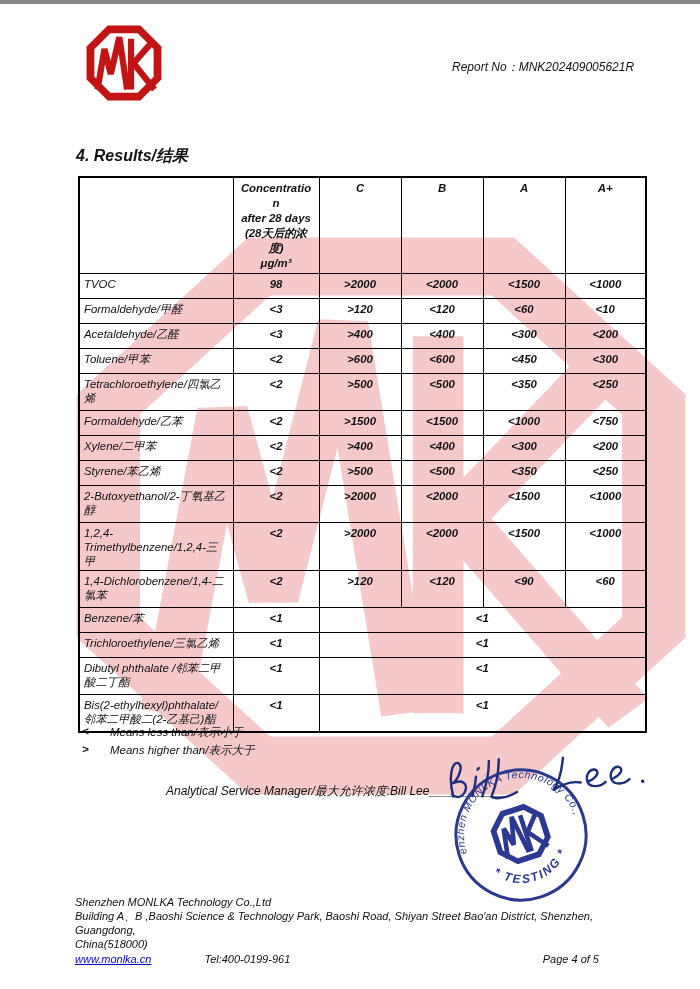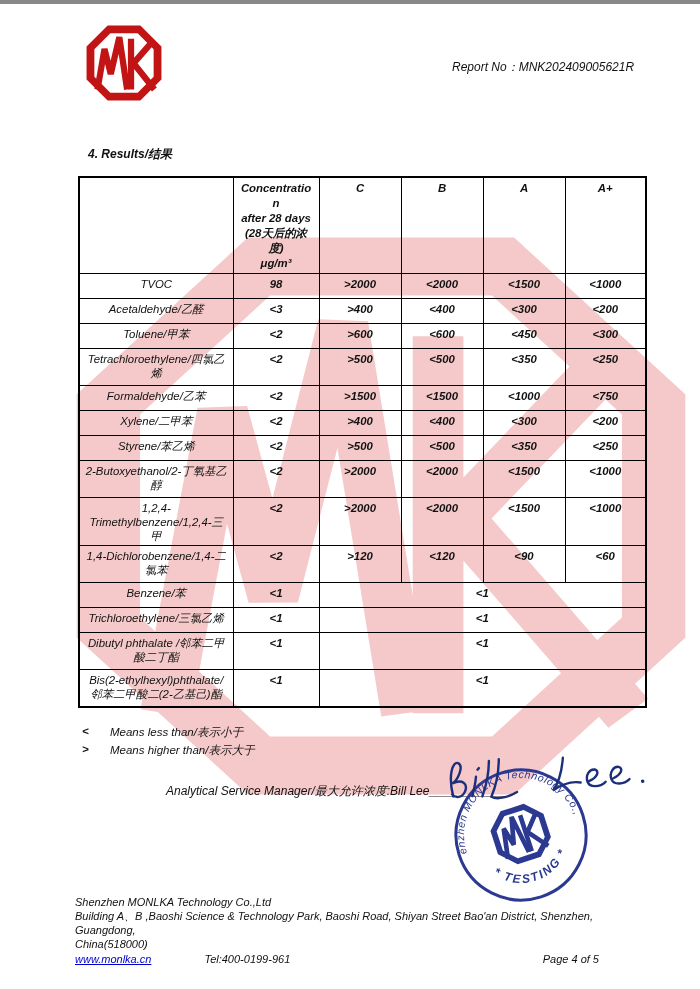--- a/index.html
+++ b/index.html
@@ -6,34 +6,34 @@
   .page{
     position:relative;width:700px;height:989px;background:#ffffff;
     font-family:"Liberation Sans",sans-serif;color:#111;margin:4px auto;overflow:hidden;font-style:italic;
   }
   .layer{position:absolute;}
   
   .watermark{left:64px;top:222px;width:634px;height:580px;opacity:.42;z-index:0;pointer-events:none;color:#e87f7f;}
   
   .logo-header{left:85px;top:18px;width:78px;height:82px;color:#c21414;z-index:2;}
   .report-no{left:452px;top:55px;font-size:12px;z-index:2;white-space:nowrap;}
-  .section-title{left:88px;top:142px;font-size:12px;font-weight:bold;z-index:2;}
+  .section-title{left:76px;top:142px;font-size:16px;font-weight:bold;z-index:2;}
   
   #results-table{
     position:absolute;left:78px;top:172px;width:567px;z-index:2;
     border-collapse:collapse;table-layout:fixed;font-size:11.4px;line-height:14px;
     border:2px solid #000;background:transparent;
   }
   #results-table td{border:1px solid #000;vertical-align:top;padding:3px 4px 2px 4px;overflow-wrap:break-word;}
   .hdr{font-weight:bold;text-align:center;white-space:pre-line;line-height:15px;}
   .row-header td{height:62px;}
   .r-single td{height:19px;}
   .r-tall td{height:31px;}
   .r-cmr td{height:36px;}
-  .name-cell{text-align:center;}
+  .name-cell{text-align:left;}
   .val{text-align:center;font-weight:bold;}
   .pre2{white-space:pre-line;line-height:20px;}
   .merged-center{text-align:center;}
   
   .legend{left:82px;top:721px;font-size:11.5px;z-index:2;}
   .legend-row{display:flex;margin-bottom:3px;}
   .legend-sym{width:28px;font-weight:bold;}
   
   .sig-line{left:166px;top:779px;font-size:12px;z-index:3;white-space:nowrap;}
   .sig-script{left:436px;top:742px;z-index:5;color:#1c2f7a;}
@@ -96,20 +96,28 @@
         </tr>
         <tr class="r-single">
           <td class="name-cell">TVOC</td>
           <td class="val">98</td>
           <td class="val">&gt;2000</td>
           <td class="val">&lt;2000</td>
           <td class="val">&lt;1500</td>
           <td class="val">&lt;1000</td>
         </tr>
         <tr class="r-single">
+          <td class="name-cell">Formaldehyde/甲醛</td>
+          <td class="val">&lt;3</td>
+          <td class="val">&gt;120</td>
+          <td class="val">&lt;120</td>
+          <td class="val">&lt;60</td>
+          <td class="val">&lt;10</td>
+        </tr>
+        <tr class="r-single">
           <td class="name-cell">Acetaldehyde/乙醛</td>
           <td class="val">&lt;3</td>
           <td class="val">&gt;400</td>
           <td class="val">&lt;400</td>
           <td class="val">&lt;300</td>
           <td class="val">&lt;200</td>
         </tr>
         <tr class="r-single">
           <td class="name-cell">Toluene/甲苯</td>
           <td class="val">&lt;2</td>

